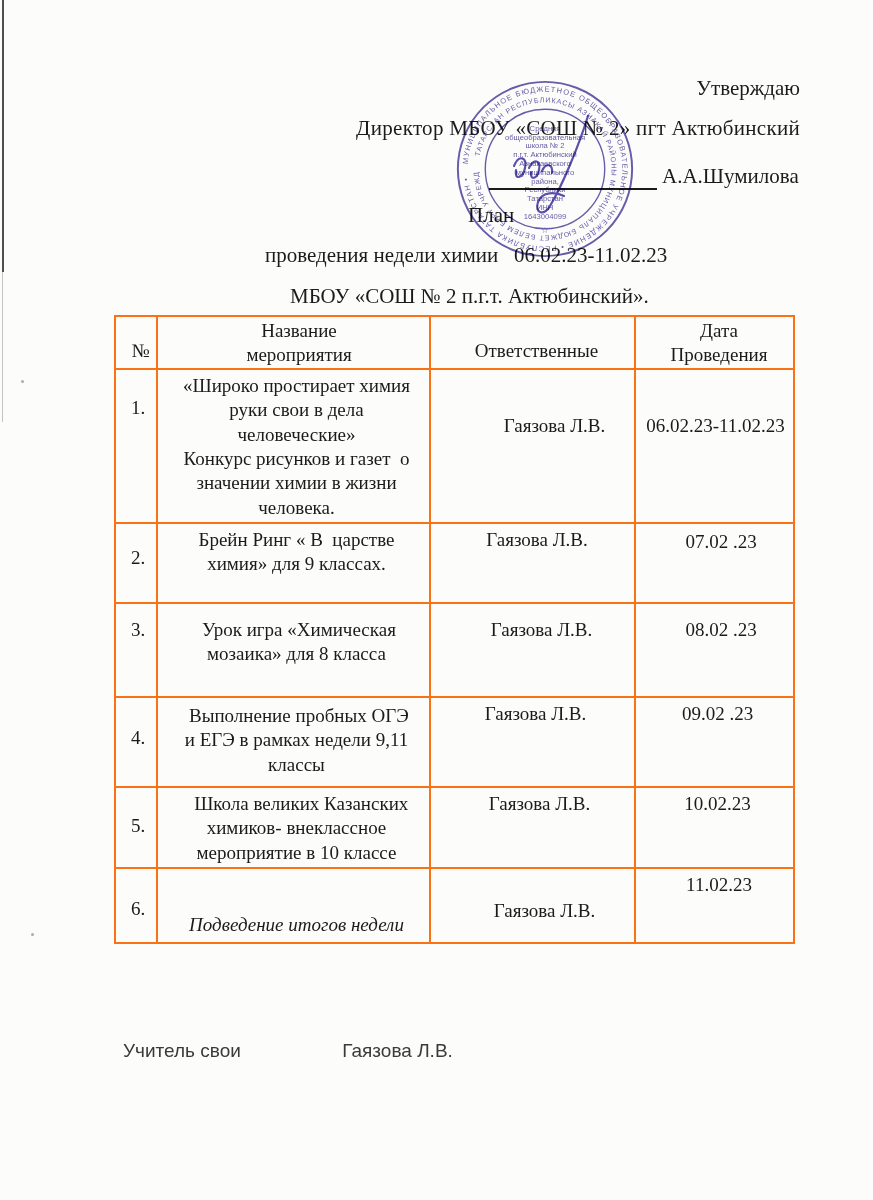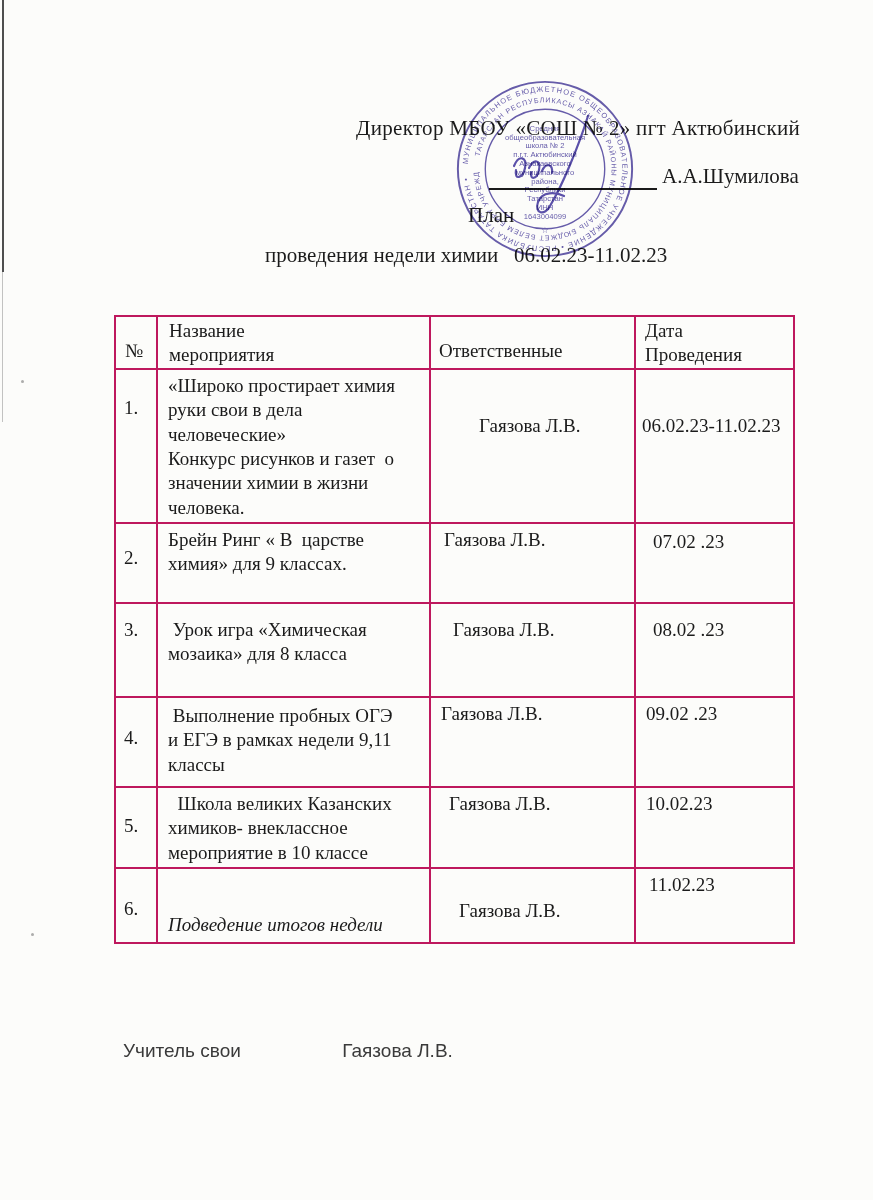--- a/index.html
+++ b/index.html
@@ -33,21 +33,21 @@
   .signature{position:absolute;left:500px;top:108px;width:130px;height:120px;mix-blend-mode:multiply;}
 
   
   .table-wrap{position:absolute;left:114px;top:315px;}
   table.plan-table{border-collapse:collapse;table-layout:fixed;width:679px;font-size:19px;}
   .plan-table col.c-num{width:42px;}
   .plan-table col.c-name{width:273px;}
   .plan-table col.c-resp{width:205px;}
   .plan-table col.c-date{width:159px;}
   .plan-table th,.plan-table td{
-    border:2px solid #be185d; font-weight:normal; text-align:left;
+    border:2px solid #f97316; font-weight:normal; text-align:center;
     white-space:pre-wrap; line-height:1.28; overflow:hidden;
   }
   .plan-table thead tr{height:53px;}
   .plan-table th:nth-child(1){vertical-align:bottom;padding:0 0 5px 9px;}
   .plan-table th:nth-child(2){vertical-align:top;padding:2px 0 0 11px;white-space:pre-line;}
   .plan-table th:nth-child(3){vertical-align:bottom;padding:0 0 5px 8px;border-radius:11px;}
   .plan-table th:nth-child(4){vertical-align:top;padding:2px 0 0 9px;white-space:pre-line;border-radius:7px;}
   .plan-table td{vertical-align:top;padding:4px 4px 2px 10px;}
   .plan-table td:nth-child(1){padding-left:8px;}
   .row-1{height:135px;} .row-2{height:80px;} .row-3{height:94px;}
@@ -83,29 +83,31 @@
 </head>
 <body>
 
 <div class="page">
 
   <div class="scan-edge"></div>
   <div class="scan-edge2"></div>
   <div class="scan-dot dot-a"></div>
   <div class="scan-dot dot-b"></div>
 
+  <div class="approve">Утверждаю</div>
   <div class="director">Директор МБОУ «СОШ № 2» пгт Актюбинский</div>
 
   <div class="sig-row">
     <div class="sig-line"></div>
     <span class="sig-name">А.А.Шумилова</span>
   </div>
 
   <div class="plan-title">План</div>
   <div class="plan-subtitle">проведения недели химии   06.02.23-11.02.23</div>
+  <div class="school-line">МБОУ «СОШ № 2 п.г.т. Актюбинский».</div>
 
   <div class="stamp">
     <svg viewBox="0 0 190 190" xmlns="http://www.w3.org/2000/svg">
       <defs>
         <path id="ringO" d="M 95,95 m -79,0 a 79,79 0 1,1 158,0 a 79,79 0 1,1 -158,0"></path>
         <path id="ringI" d="M 95,95 m -68,0 a 68,68 0 1,1 136,0 a 68,68 0 1,1 -136,0"></path>
       </defs>
       <circle cx="95" cy="95" r="89" fill="none" stroke="#5a4fa6" stroke-width="2"></circle>
       <circle cx="95" cy="95" r="61" fill="none" stroke="#5a4fa6" stroke-width="1.4"></circle>
       <text font-family="Liberation Sans, DejaVu Sans, sans-serif" font-size="7.6" letter-spacing="1.2" fill="#5a4fa6">

